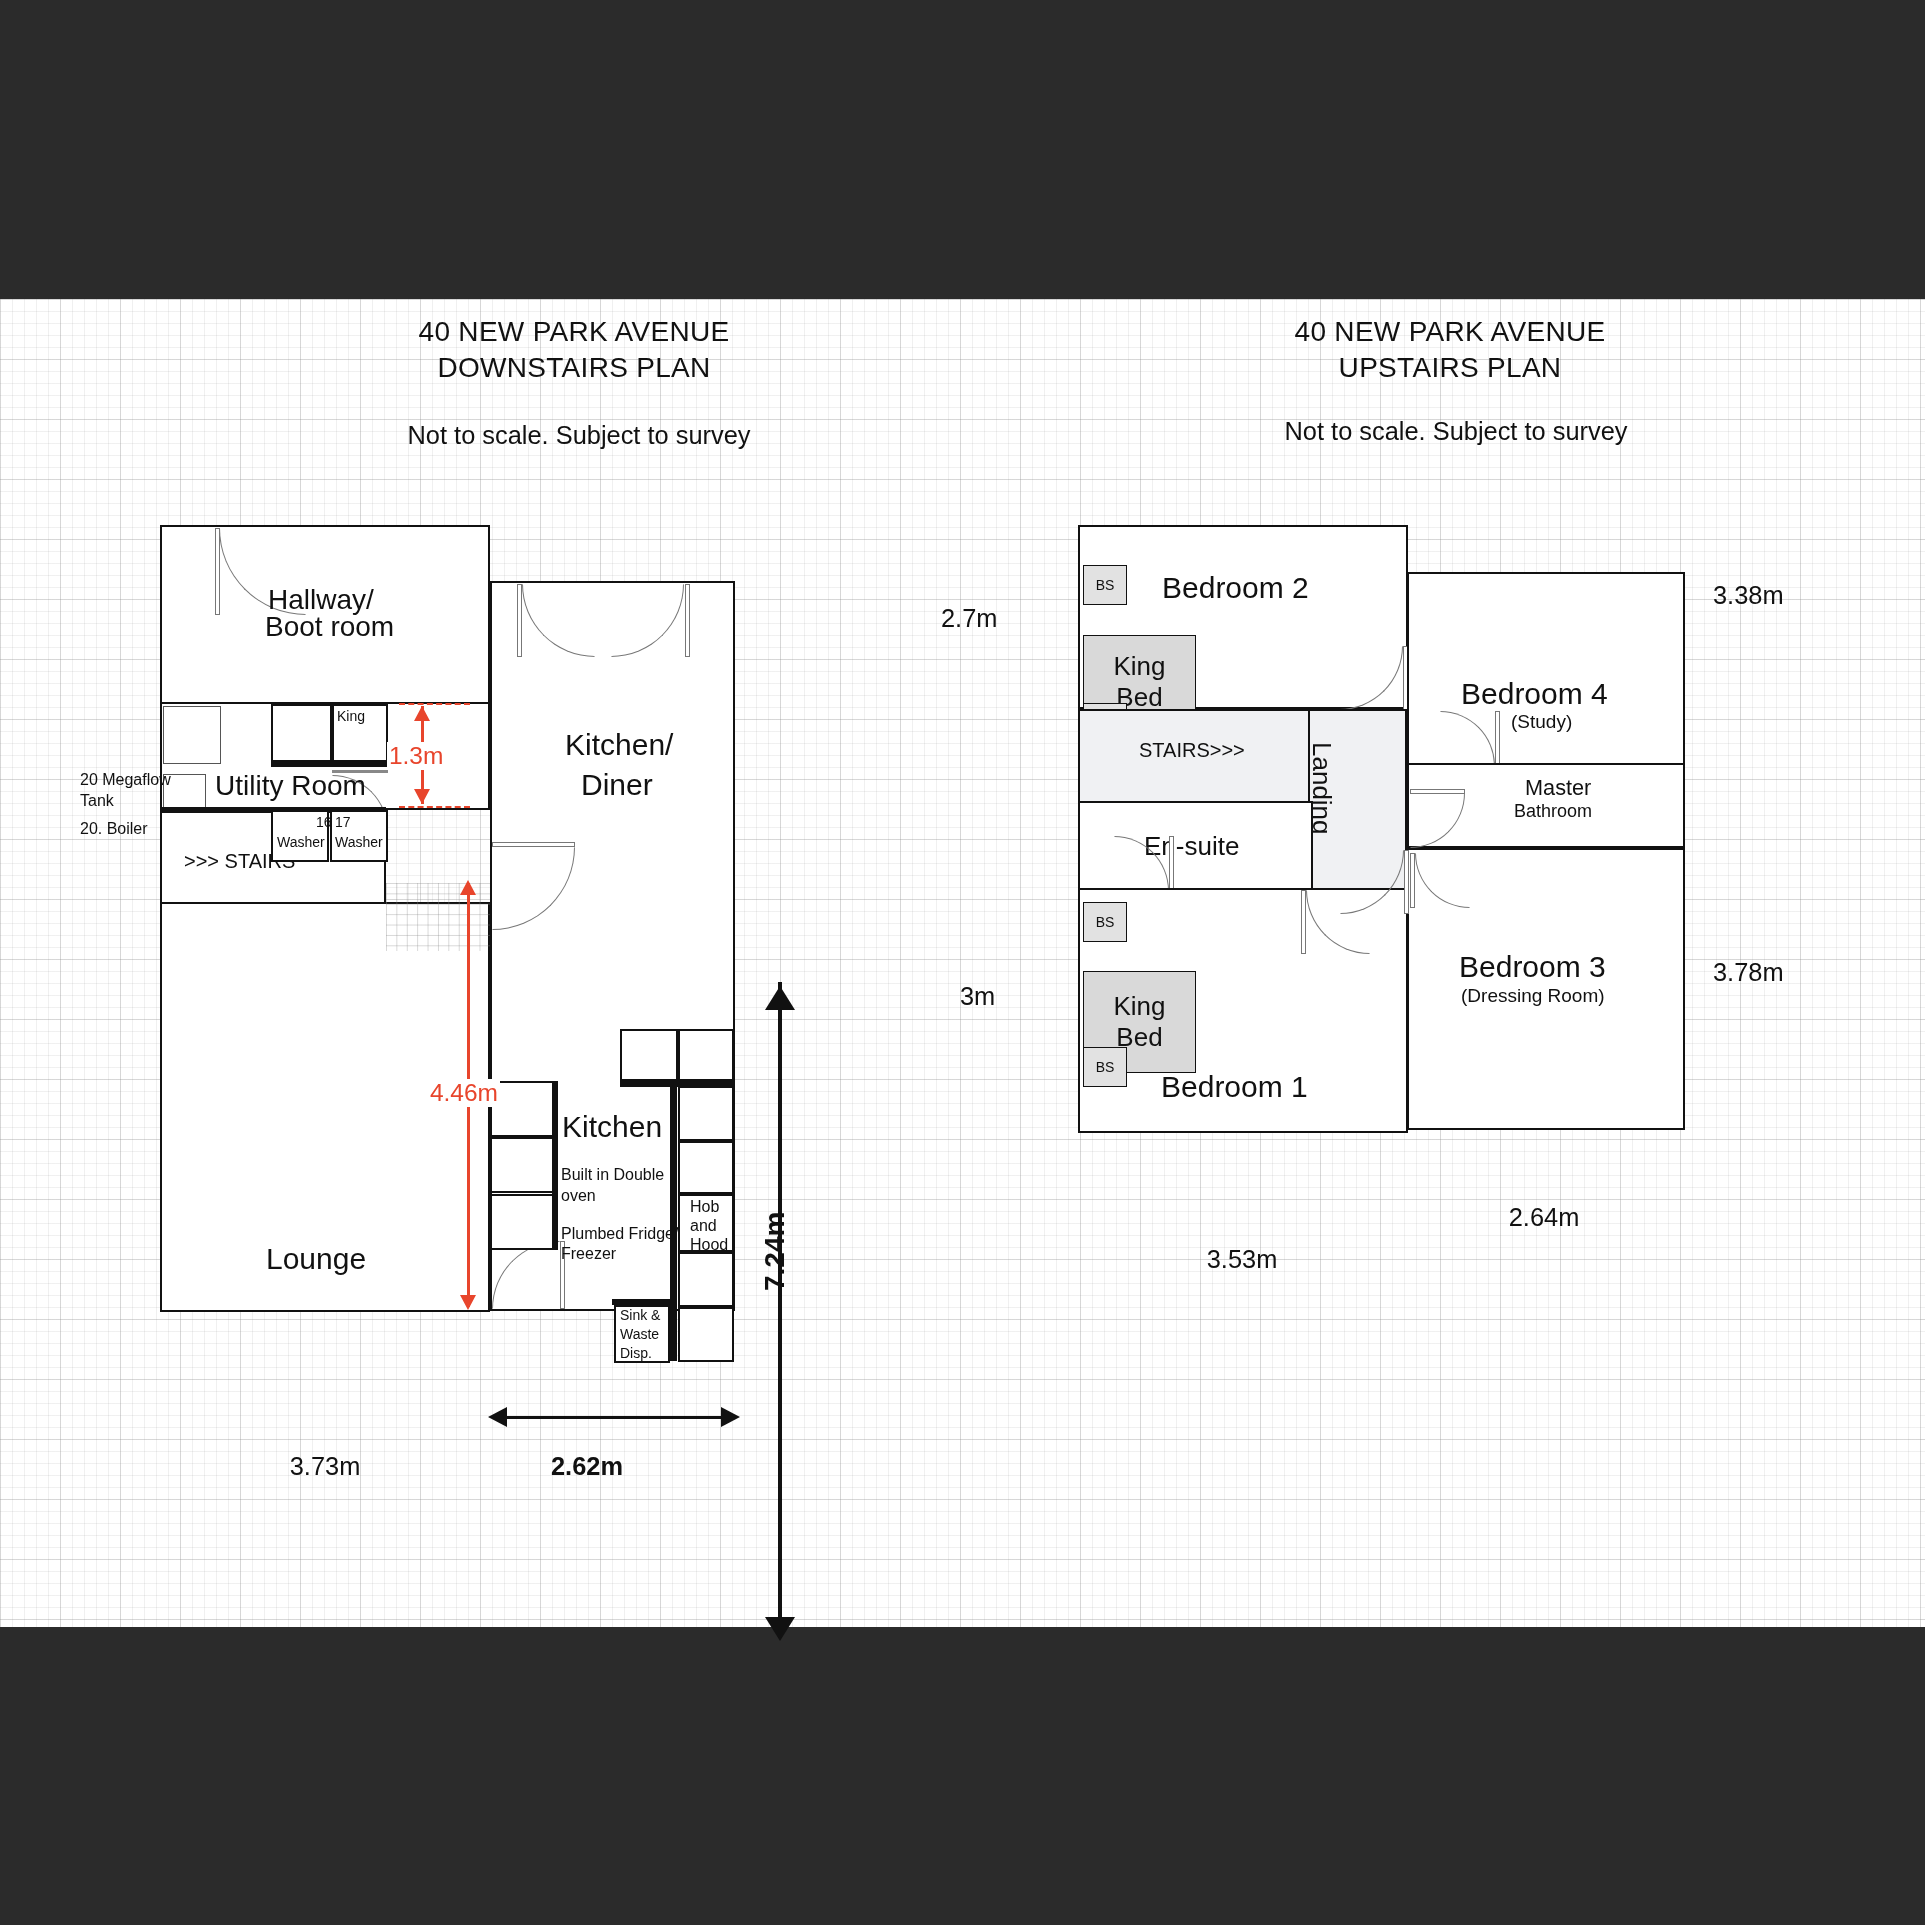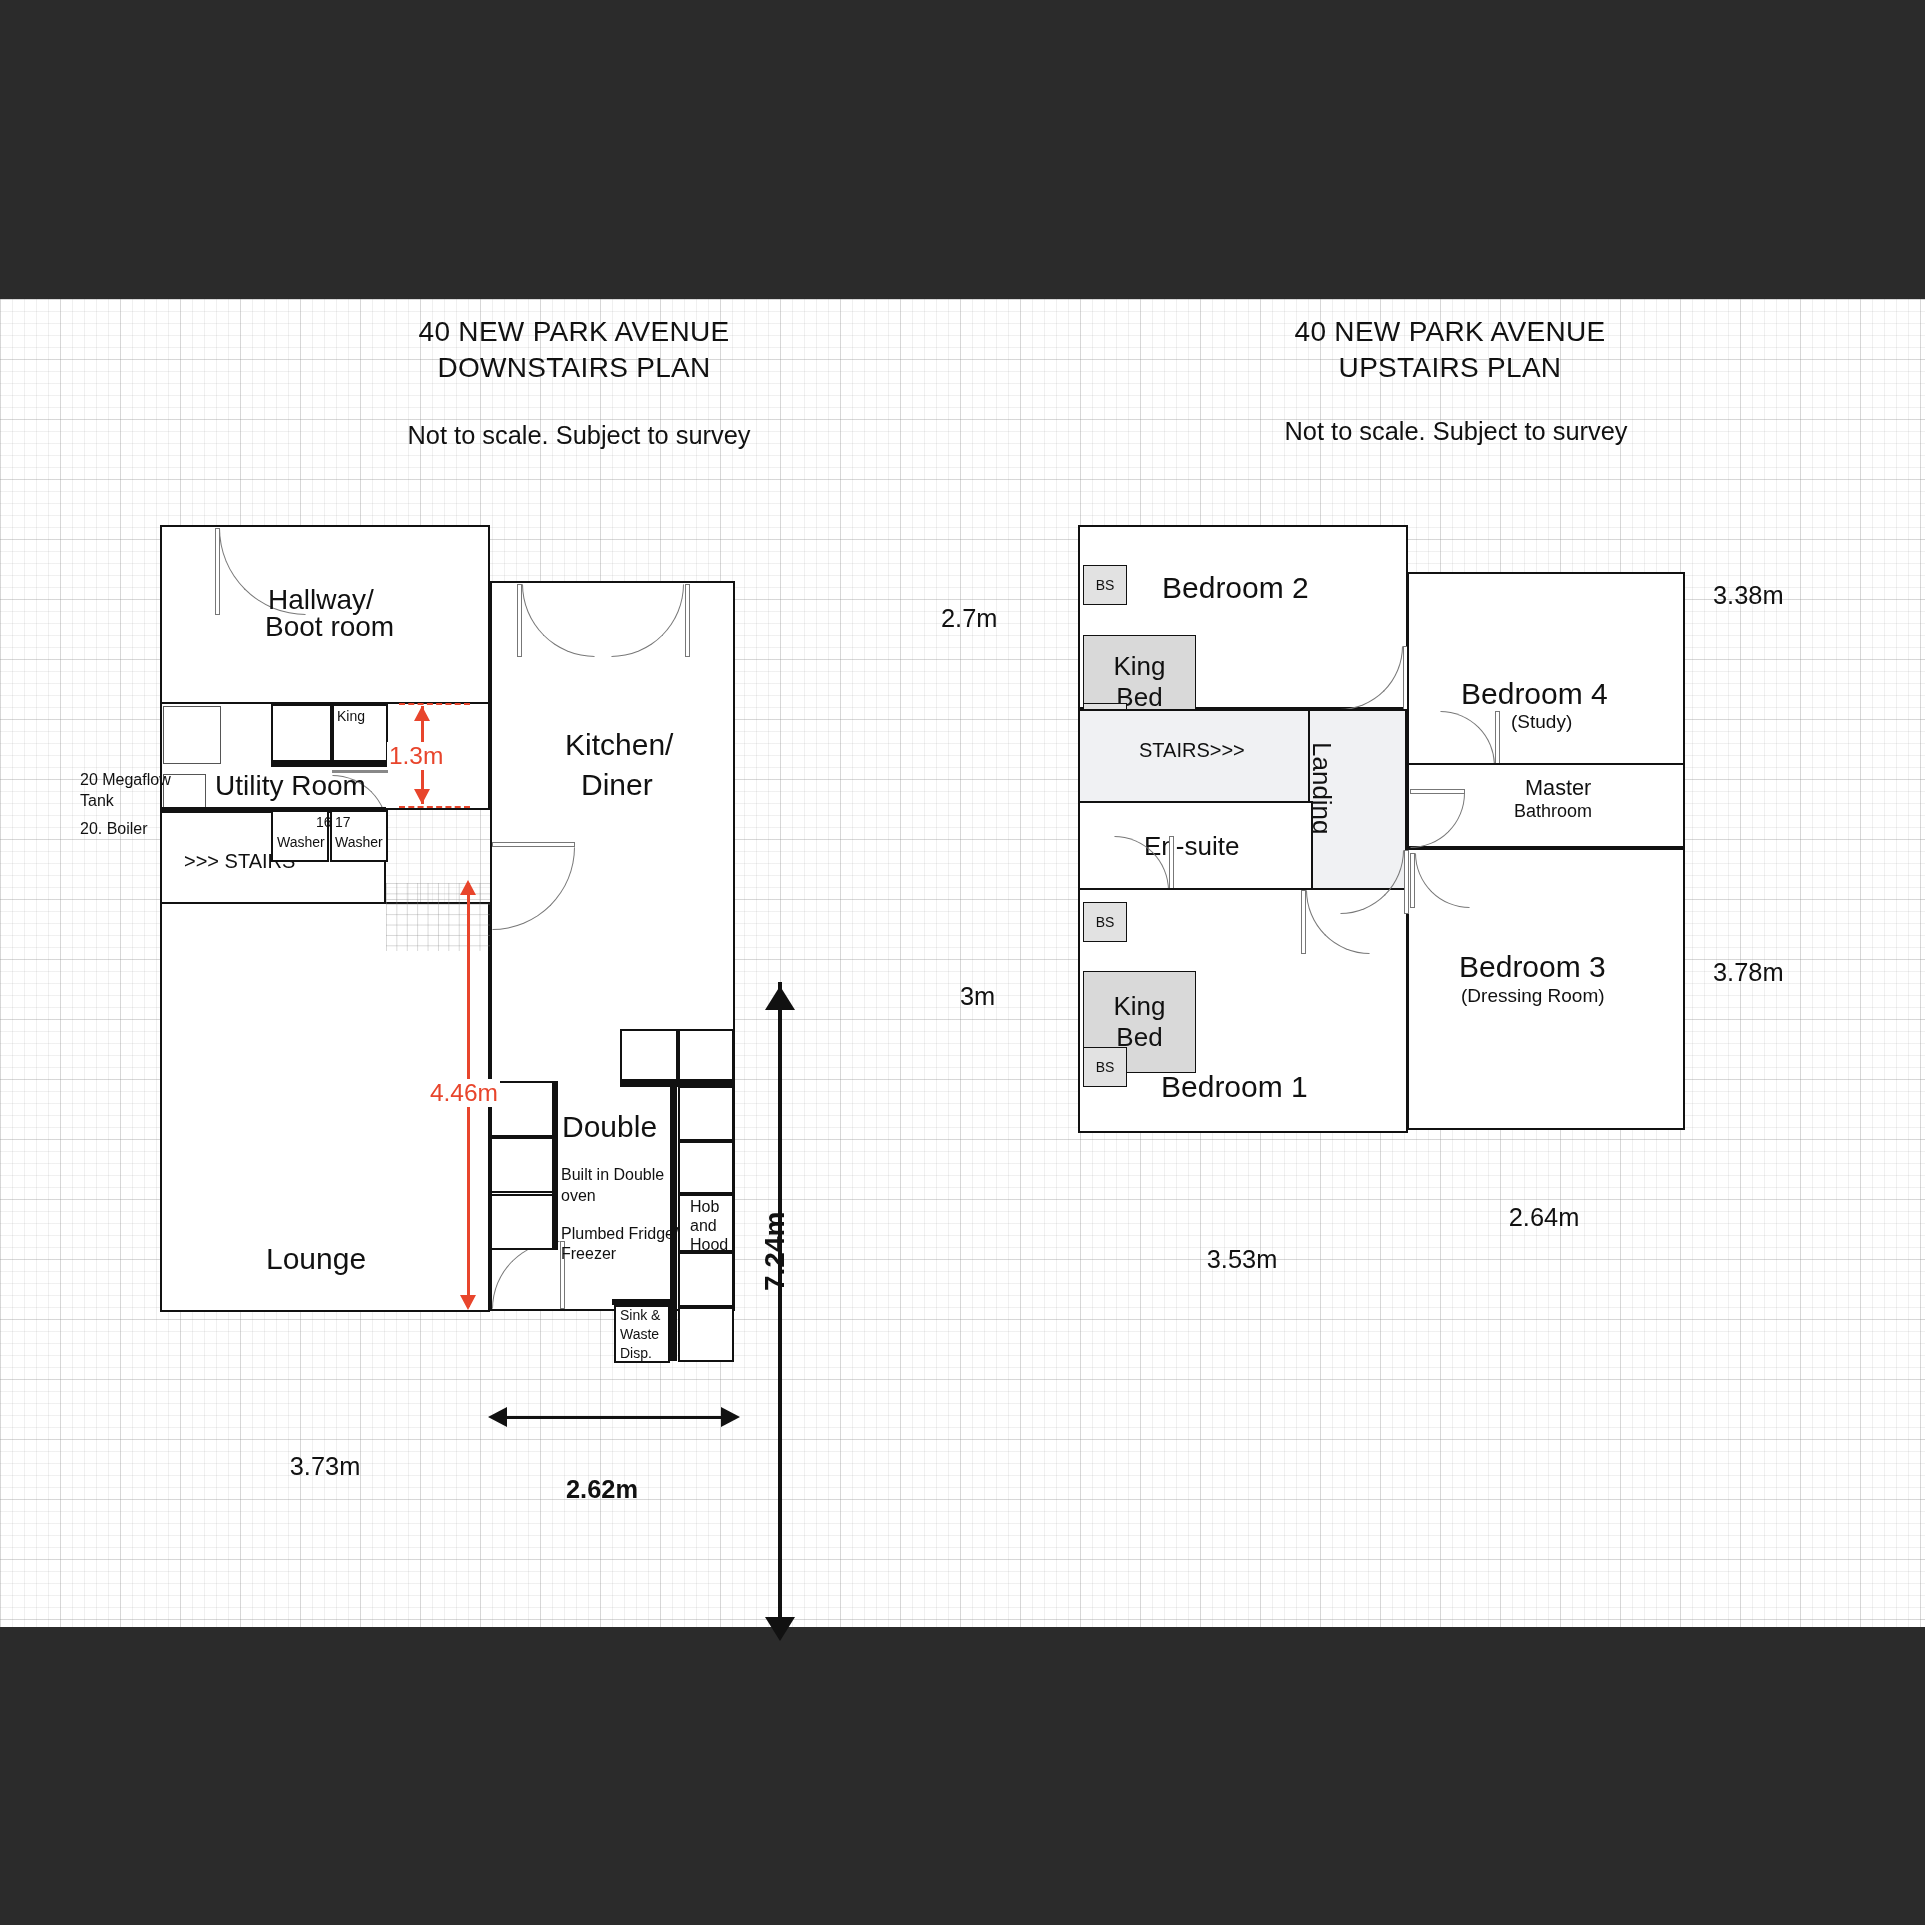--- a/index.html
+++ b/index.html
@@ -155,21 +155,21 @@
     <div class="abs tiletex" style="left:386px;top:584px;width:104px;height:68px;"></div>
 
     <div class="door-leaf" style="left:560px;top:942px;width:4.7px;height:68px;"></div>
     <div class="door-arc" style="left:492px;top:942px;width:68px;height:68px;border-color:#777 transparent transparent #777;border-radius:100% 0 0 0;"></div>
 
     <div class="unitD" style="left:490px;top:782px;width:64px;height:56px;"></div>
     <div class="unitD" style="left:490px;top:838px;width:64px;height:56px;"></div>
     <div class="unitD" style="left:490px;top:895px;width:64px;height:56px;"></div>
     <div class="wall" style="left:552px;top:782px;width:5.6px;height:169px;"></div>
 
-    <div class="txt rlabel" style="left:562px;top:810px;font-size:30px;">Double</div>
+    <div class="txt rlabel" style="left:562px;top:810px;font-size:30px;">Kitchen</div>
     <div class="txt tiny2" style="left:561px;top:866px;">Built in Double</div>
     <div class="txt tiny2" style="left:561px;top:887px;">oven</div>
     <div class="txt tiny2" style="left:561px;top:925px;">Plumbed Fridge/</div>
     <div class="txt tiny2" style="left:561px;top:945px;">Freezer</div>
 
     <div class="unitD" style="left:620px;top:730px;width:58px;height:52px;"></div>
     <div class="unitD" style="left:678px;top:730px;width:56px;height:52px;"></div>
     <div class="wall" style="left:620px;top:782px;width:115px;height:5.6px;"></div>
 
     <div class="unitD" style="left:678px;top:787px;width:56px;height:55px;"></div>
@@ -203,21 +203,21 @@
 
     <div class="blk" style="left:778px;top:711px;width:3.8px;height:607px;"></div>
     <div class="barrow-up" style="left:765px;top:687px;"></div>
     <div class="barrow-dn" style="left:765px;top:1318px;"></div>
     <div class="blk" style="left:778px;top:683px;width:3.8px;height:28px;"></div>
     <div class="txt dimB vertTxt" style="left:759px;top:992px;transform:rotate(-90deg);transform-origin:left top;font-weight:bold;font-size:28px;">7.24m</div>
 
     <div class="blk" style="left:501px;top:1117px;width:226px;height:2.8px;"></div>
     <div class="barrow-lf" style="left:488px;top:1108px;"></div>
     <div class="barrow-rt" style="left:721px;top:1108px;"></div>
-    <div class="txt dimB ctr" style="left:602px;top:1153px;margin-top:23px;">2.62m</div>
+    <div class="txt dimB ctr" style="left:587px;top:1153px;">2.62m</div>
 
     <div class="txt dim ctr" style="left:325px;top:1153px;">3.73m</div>
   </div>
 
   <div class="abs" style="left:960px;top:0;width:965px;height:1328px;">
 
     <div class="txt title ctr" style="left:490px;top:17px;">40 NEW PARK AVENUE</div>
     <div class="txt title ctr" style="left:490px;top:53px;">UPSTAIRS PLAN</div>
     <div class="txt subtitle ctr" style="left:496px;top:118px;">Not to scale. Subject to survey</div>
 

